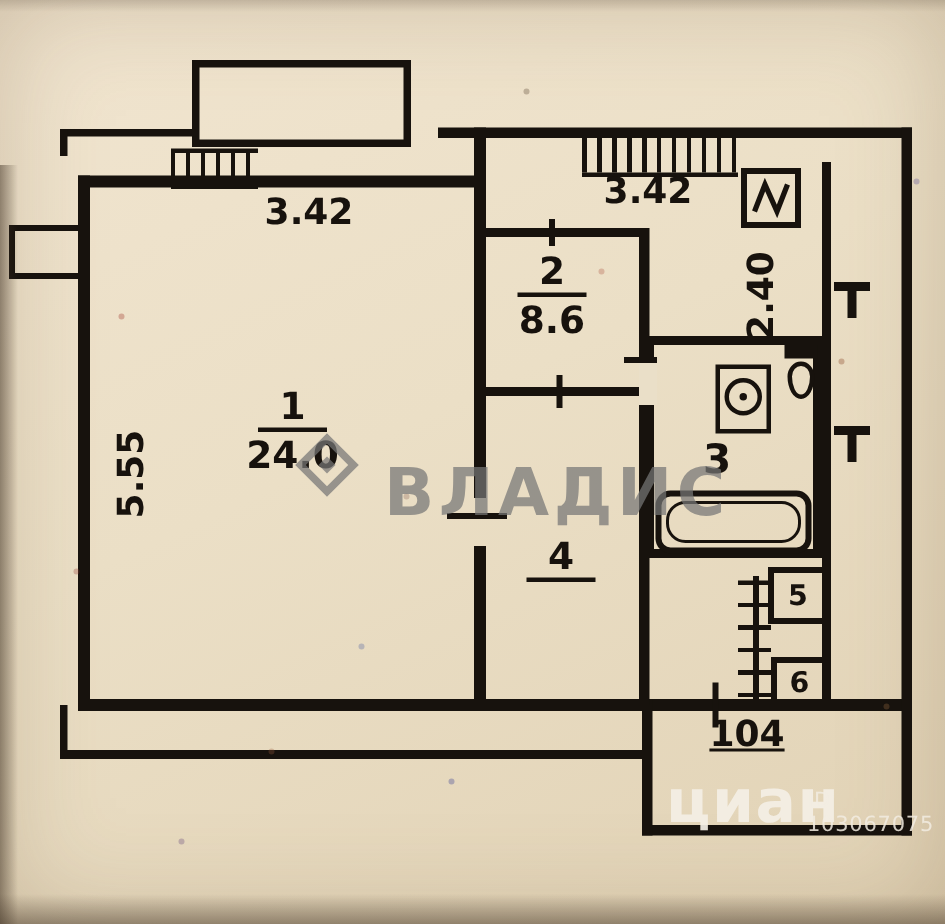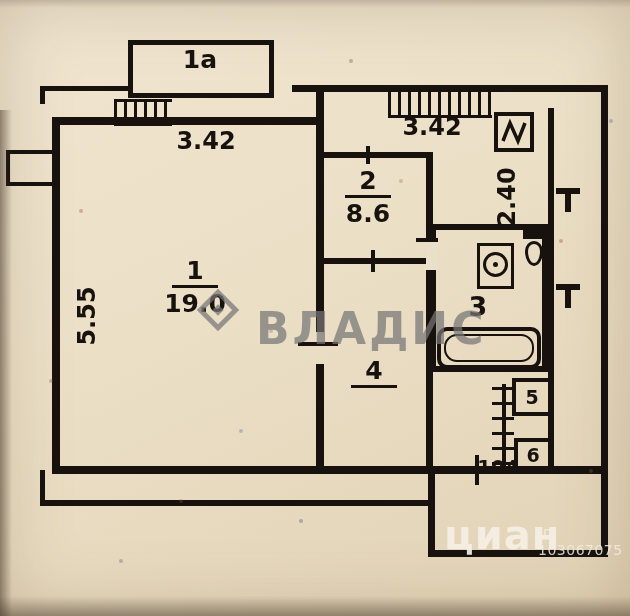--- a/index.html
+++ b/index.html
@@ -94,40 +94,39 @@
   </div>
 
   <div class="outline" style="left:437px;top:327px;width:104px;height:42px;border-width:4px;border-radius:10px;"></div>
   <div class="outline" style="left:444px;top:334px;width:90px;height:28px;border-width:2px;border-radius:13px;"></div>
   <div class="outline" style="left:477px;top:243px;width:37px;height:46px;border-width:3px;"></div>
   <div class="outline" style="left:483px;top:252px;width:25px;height:25px;border-width:3px;border-radius:50%;"></div>
   <div class="wall" style="left:493px;top:262px;width:5px;height:5px;border-radius:50%;"></div>
   <div class="wall" style="left:523px;top:230px;width:22px;height:9px;"></div>
   <div class="outline" style="left:525px;top:241px;width:18px;height:25px;border-width:3px;border-radius:50% 50% 50% 50% / 40% 40% 60% 60%;"></div>
 
-  <div class="lbl" style="left:168px;top:46px;width:64px;font-size:25px;">1a</div>
   <div class="lbl" style="left:158px;top:128px;width:96px;">3.42</div>
   <div class="lbl" style="left:384px;top:114px;width:96px;">3.42</div>
   <div class="lbl rot" style="left:470px;top:184px;width:74px;height:26px;">2.40</div>
   <div class="lbl rot" style="left:48px;top:302px;width:80px;height:28px;">5.55</div>
 
   <div class="frac" style="left:150px;top:258px;width:90px;">
     <span class="num">1</span>
-    <span class="area">19.0</span>
+    <span class="area">24.0</span>
   </div>
   <div class="frac" style="left:325px;top:168px;width:86px;">
     <span class="num">2</span>
     <span class="area">8.6</span>
   </div>
   <div class="frac" style="left:331px;top:358px;width:86px;">
     <span class="num">4</span>
   </div>
 
   <div class="lbl" style="left:458px;top:292px;width:40px;font-size:27px;">3</div>
-  <div class="lbl" style="left:458px;top:456px;width:80px;font-size:20px;">104</div>
+  <div class="lbl" style="left:458px;top:476px;width:80px;font-size:24px;text-decoration:underline;">104</div>
 
   <div class="wm-agency">
     <div class="logo">
       <div class="outer"></div>
       <div class="inner"></div>
     </div>
     <div class="text">ВЛАДИС</div>
   </div>
   <div class="wm-cian">циан</div>
   <div class="wm-id">ID 103067075</div>

